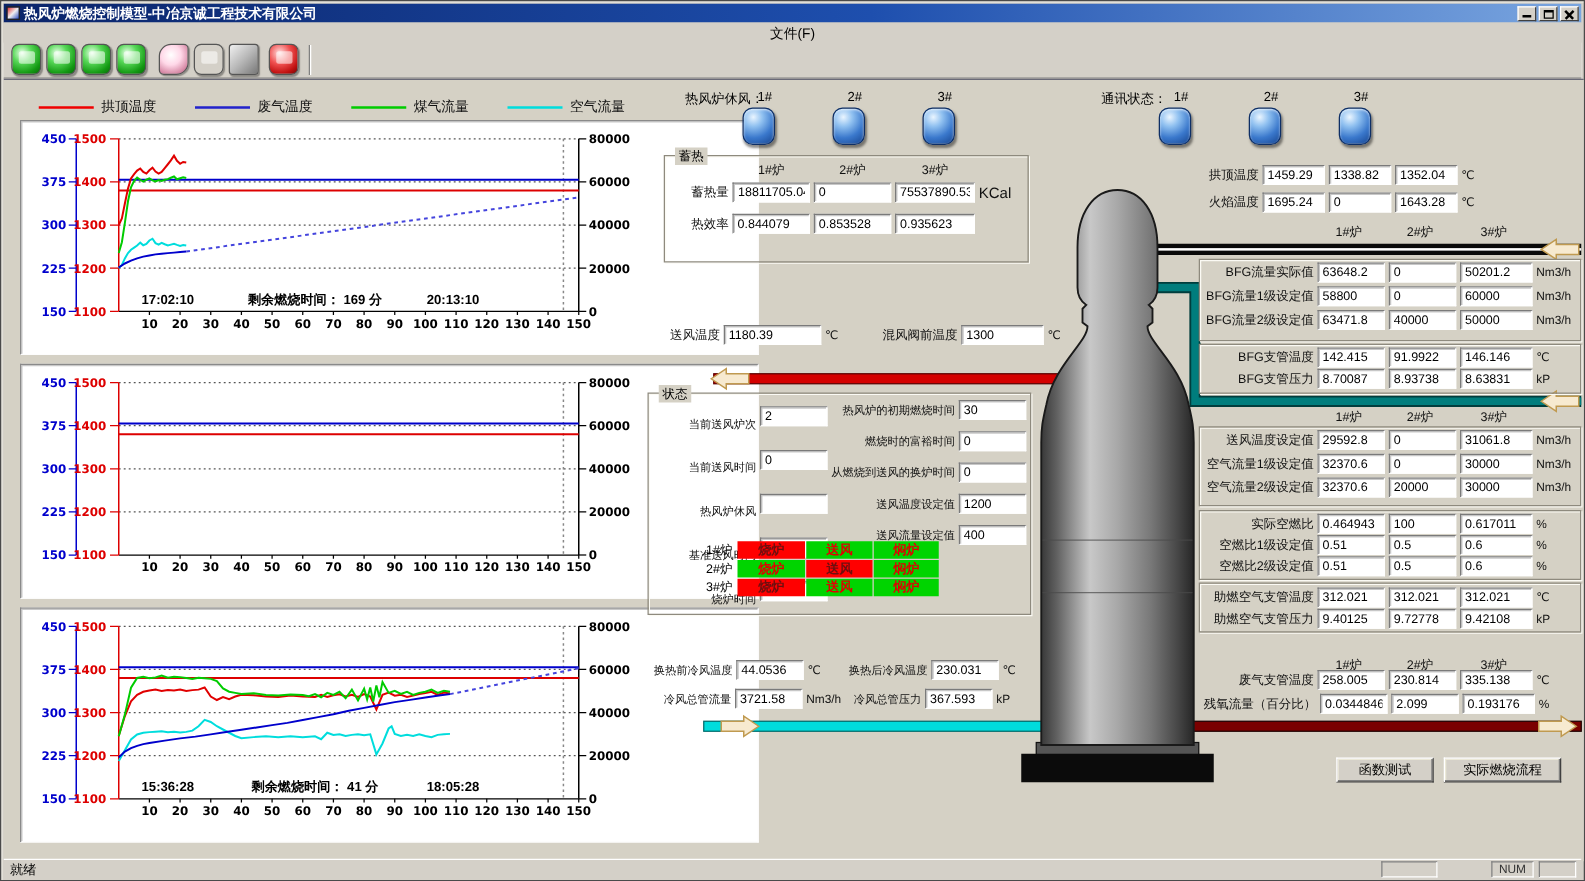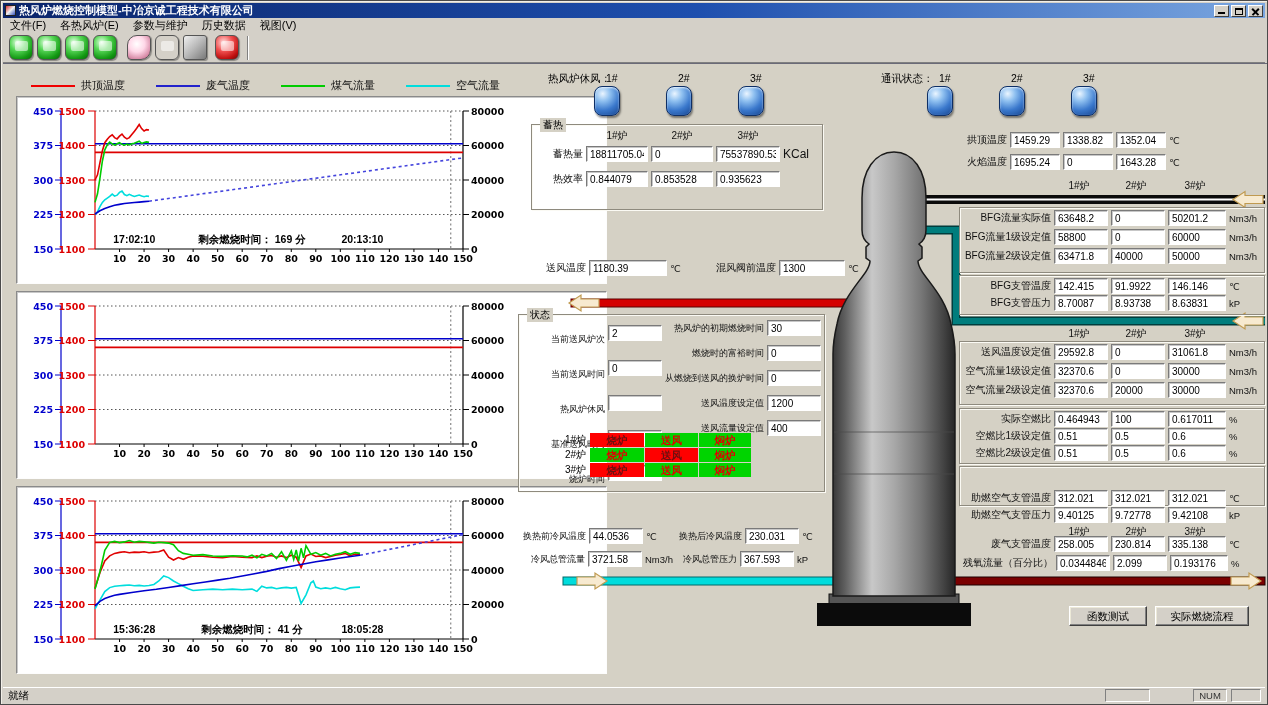--- a/index.html
+++ b/index.html
@@ -15,21 +15,21 @@
     background:linear-gradient(135deg,#e03030 0%,#f0f0f0 50%,#3050c0 100%); border:1px solid #222; }
   #title-text { font-size:11px; font-weight:bold; white-space:nowrap; }
   #winbtns { margin-left:auto; display:flex; gap:2px; padding-right:2px; }
   .winbtn { width:15px; height:12px; background:#d4d0c8; border:1px solid; border-color:#fff #404040 #404040 #fff; position:relative; }
   .winbtn .g-min { position:absolute; left:3px; bottom:2px; width:7px; height:2px; background:#000; }
   .winbtn .g-max { position:absolute; left:3px; top:2px; width:8px; height:7px; border:1px solid #000; border-top-width:2px; }
   .winbtn .g-x1,.winbtn .g-x2 { position:absolute; left:2px; top:5px; width:9px; height:1.5px; background:#000; }
   .winbtn .g-x1 { transform:rotate(45deg); } .winbtn .g-x2 { transform:rotate(-45deg); }
 
   
-  #menubar { position:absolute; left:2px; top:17px; right:2px; height:15px; background:#d4d0c8; display:flex; align-items:center; }
+  #menubar { position:absolute; left:2px; top:17px; right:2px; height:15px; background:#d4d0c8; display:flex; align-items:center;flex-direction:column; }
   .menuitem { padding:1px 7px; font-size:11px; white-space:nowrap; }
   #toolbar { position:absolute; left:2px; top:32px; right:2px; height:30px; background:#d4d0c8;
     border-bottom:1px solid #808080; box-shadow:0 1px 0 #fff; }
   .ticon { position:absolute; top:2px; width:24px; height:25px; border-radius:6px; border:1px solid #555; box-shadow:1px 1px 1px rgba(0,0,0,.35); }
   .ic-green { background:radial-gradient(circle at 35% 28%,#eaffea 0%,#58d858 35%,#129812 75%,#0a6a0a 100%); }
   .ic-shell { background:radial-gradient(circle at 40% 35%,#ffffff 0%,#ffd8e8 40%,#d88ca8 75%,#9a5878 100%); border-radius:10px 4px 10px 4px; }
   .ic-orange { background:radial-gradient(circle at 35% 28%,#fff6d0 0%,#ffc називa 0,#ffc040 40%,#e08a10 75%,#8a5206 100%); }
   .ic-cube { background:linear-gradient(135deg,#f0f0f0 0%,#b8b8b8 50%,#787878 100%); border-radius:3px; }
   .ic-red { background:radial-gradient(circle at 35% 28%,#ffe0e0 0%,#f05050 40%,#c01010 75%,#700808 100%); }
   .ticon .scr { position:absolute; left:5px; top:5px; width:13px; height:10px; border-radius:2px; background:rgba(255,255,255,.55); }
@@ -81,21 +81,21 @@
   .r-status-r .frow { margin-bottom:9px; }
   .r-status-r .flabel { font-size:8.5px; }
   .r-status-r .tb1 { width:62px; }
 
   .pairgrid { position:absolute; display:grid; }
   .pair { display:flex; align-items:center; gap:3px; }
   .pair .flabel { font-size:9px; }
   .pair .tb { width:54px; }
   .pair .funit { width:30px; }
   #cold-grid { grid-template-columns:152px 148px; column-gap:4px; row-gap:7px; padding-top:2px; }
-  #blast-row { position:absolute; display:flex; align-items:flex-end;margin-left:10px; }
+  #blast-row { position:absolute; display:flex; align-items:flex-end; }
   #blast-row .pair1 .flabel { flex:none; width:48px; font-size:10px; }
   #blast-row .pair1 .tb { width:78px; }
   #blast-row .pair2 { margin-left:14px; }
   #blast-row .pair2 .flabel { flex:none; width:76px; font-size:10px; }
   #blast-row .pair2 .tb { width:66px; }
   #blast-row .funit { width:16px; }
 
   
   #status-grid { position:absolute; }
   .grow { display:flex; align-items:center; margin-bottom:1px; gap:1px; }
@@ -726,21 +726,21 @@
         </div>
         <div class="frow">
           <span class="flabel">空燃比2级设定值</span>
           <input class="tb tb1" readonly="" value="0.51" style="">
           <input class="tb tb2" readonly="" value="0.5" style="">
           <input class="tb tb3" readonly="" value="0.6" style="">
           <span class="funit">%</span>
         </div>
       </div>
     <div class="gbox" style="left:956px;top:402px;width:306px;height:40px"></div>
-    <div class="rowsbox r-std mb1" style="left:960px;top:426px;width:298px">
+    <div class="rowsbox r-std mb1" style="left:960px;top:406px;width:298px">
         <div class="frow">
           <span class="flabel">助燃空气支管温度</span>
           <input class="tb tb1" readonly="" value="312.021" style="">
           <input class="tb tb2" readonly="" value="312.021" style="">
           <input class="tb tb3" readonly="" value="312.021" style="">
           <span class="funit">℃</span>
         </div>
         <div class="frow">
           <span class="flabel">助燃空气支管压力</span>
           <input class="tb tb1" readonly="" value="9.40125" style="">

